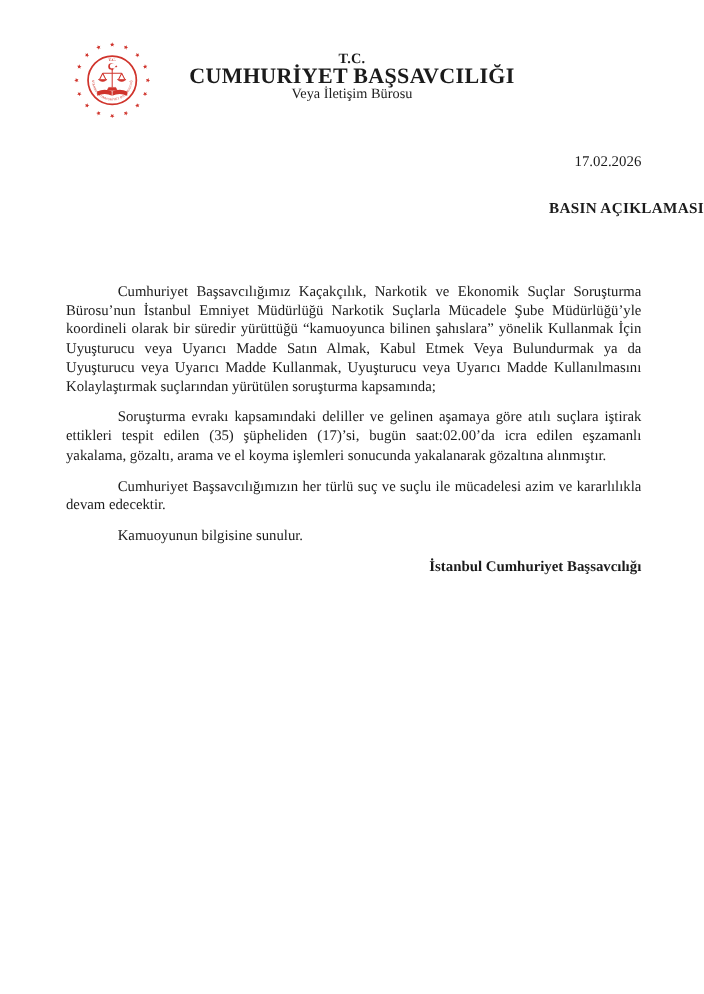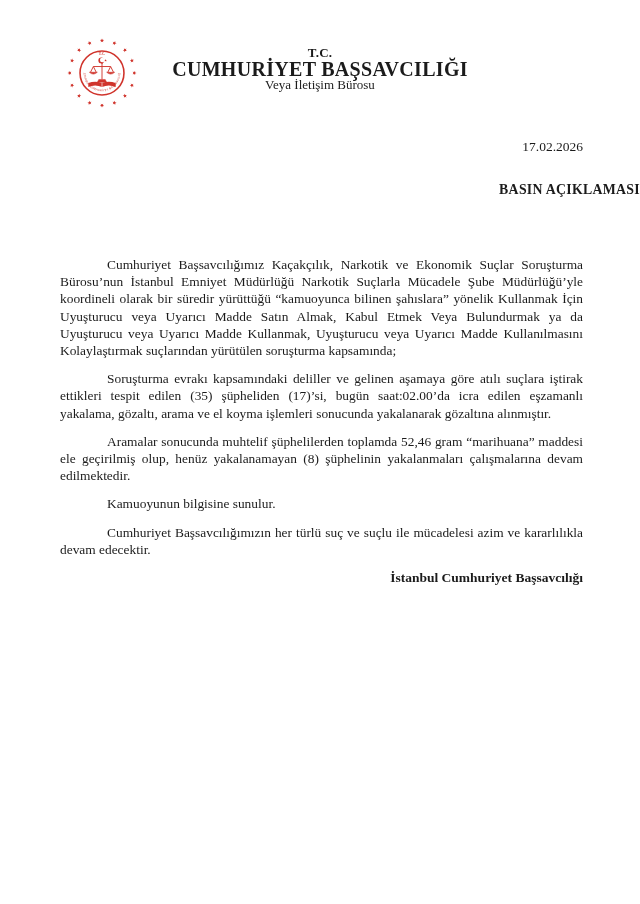--- a/index.html
+++ b/index.html
@@ -132,19 +132,18 @@
     <div class="lh-line4">Veya İletişim Bürosu</div>
   </div>
 
   <div class="doc-date">17.02.2026</div>
 
   <div class="doc-title">BASIN AÇIKLAMASI</div>
 
   <div class="doc-body">
     <p>Cumhuriyet Başsavcılığımız Kaçakçılık, Narkotik ve Ekonomik Suçlar Soruşturma Bürosu’nun İstanbul Emniyet Müdürlüğü Narkotik Suçlarla Mücadele Şube Müdürlüğü’yle koordineli olarak bir süredir yürüttüğü “kamuoyunca bilinen şahıslara” yönelik Kullanmak İçin Uyuşturucu veya Uyarıcı Madde Satın Almak, Kabul Etmek Veya Bulundurmak ya da Uyuşturucu veya Uyarıcı Madde Kullanmak, Uyuşturucu veya Uyarıcı Madde Kullanılmasını Kolaylaştırmak suçlarından yürütülen soruşturma kapsamında;</p>
     <p>Soruşturma evrakı kapsamındaki deliller ve gelinen aşamaya göre atılı suçlara iştirak ettikleri tespit edilen (35) şüpheliden (17)’si, bugün saat:02.00’da icra edilen eşzamanlı yakalama, gözaltı, arama ve el koyma işlemleri sonucunda yakalanarak gözaltına alınmıştır.</p>
-    <p>Aramalar sonucunda muhtelif şüphelilerden toplamda 52,46 gram “marihuana” maddesi ele geçirilmiş olup, henüz yakalanamayan (8) şüphelinin yakalanmaları çalışmalarına devam edilmektedir.</p>
+    <p>Cumhuriyet Başsavcılığımızın her türlü suç ve suçlu ile mücadelesi azim ve kararlılıkla devam edecektir.</p>
     <p>Kamuoyunun bilgisine sunulur.</p>
-    <p>Cumhuriyet Başsavcılığımızın her türlü suç ve suçlu ile mücadelesi azim ve kararlılıkla devam edecektir.</p>
     <p class="signature">İstanbul Cumhuriyet Başsavcılığı</p>
   </div>
 
 </div>
 
 </body></html>

